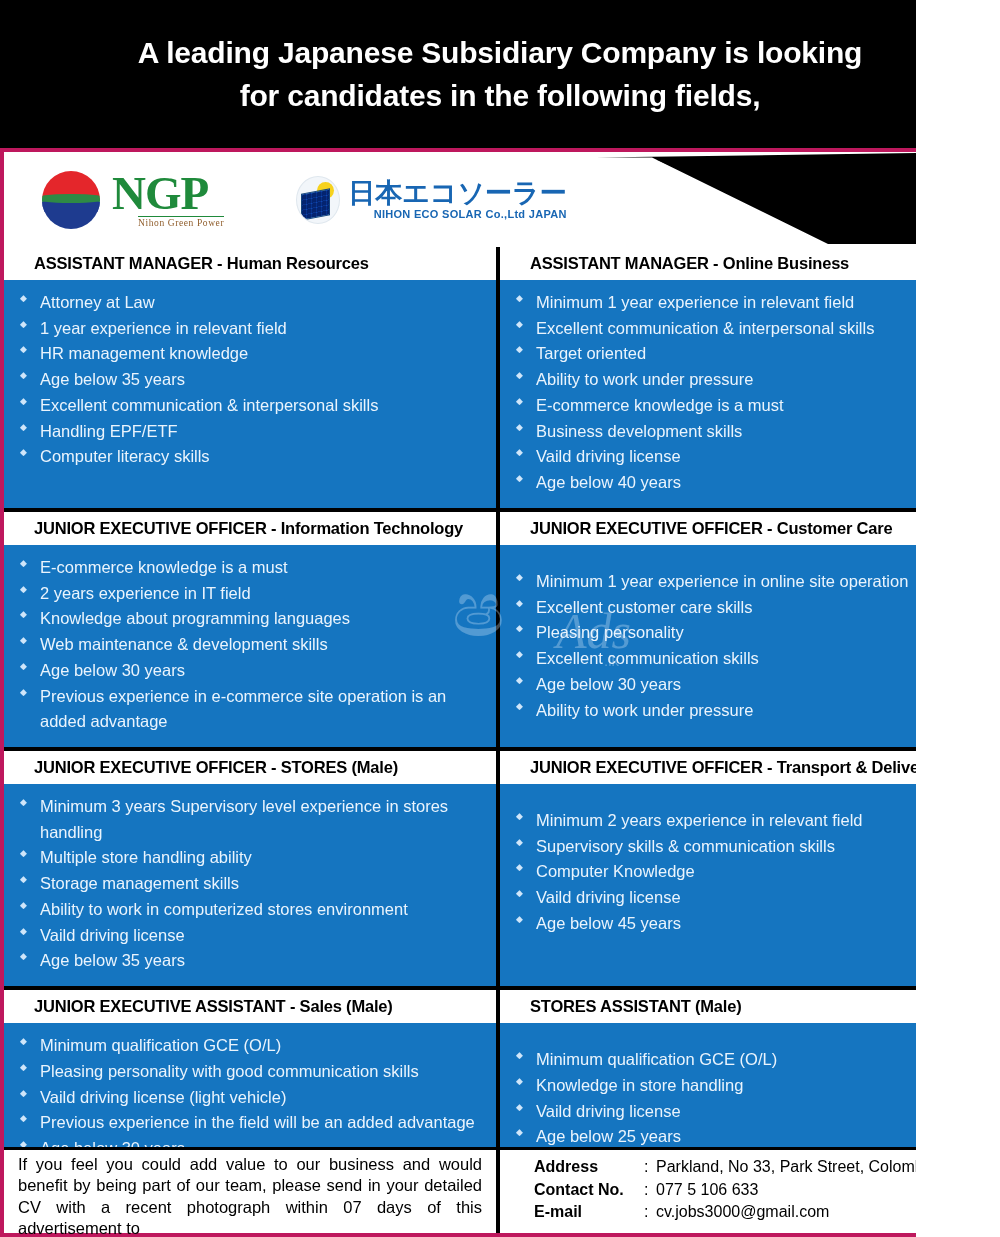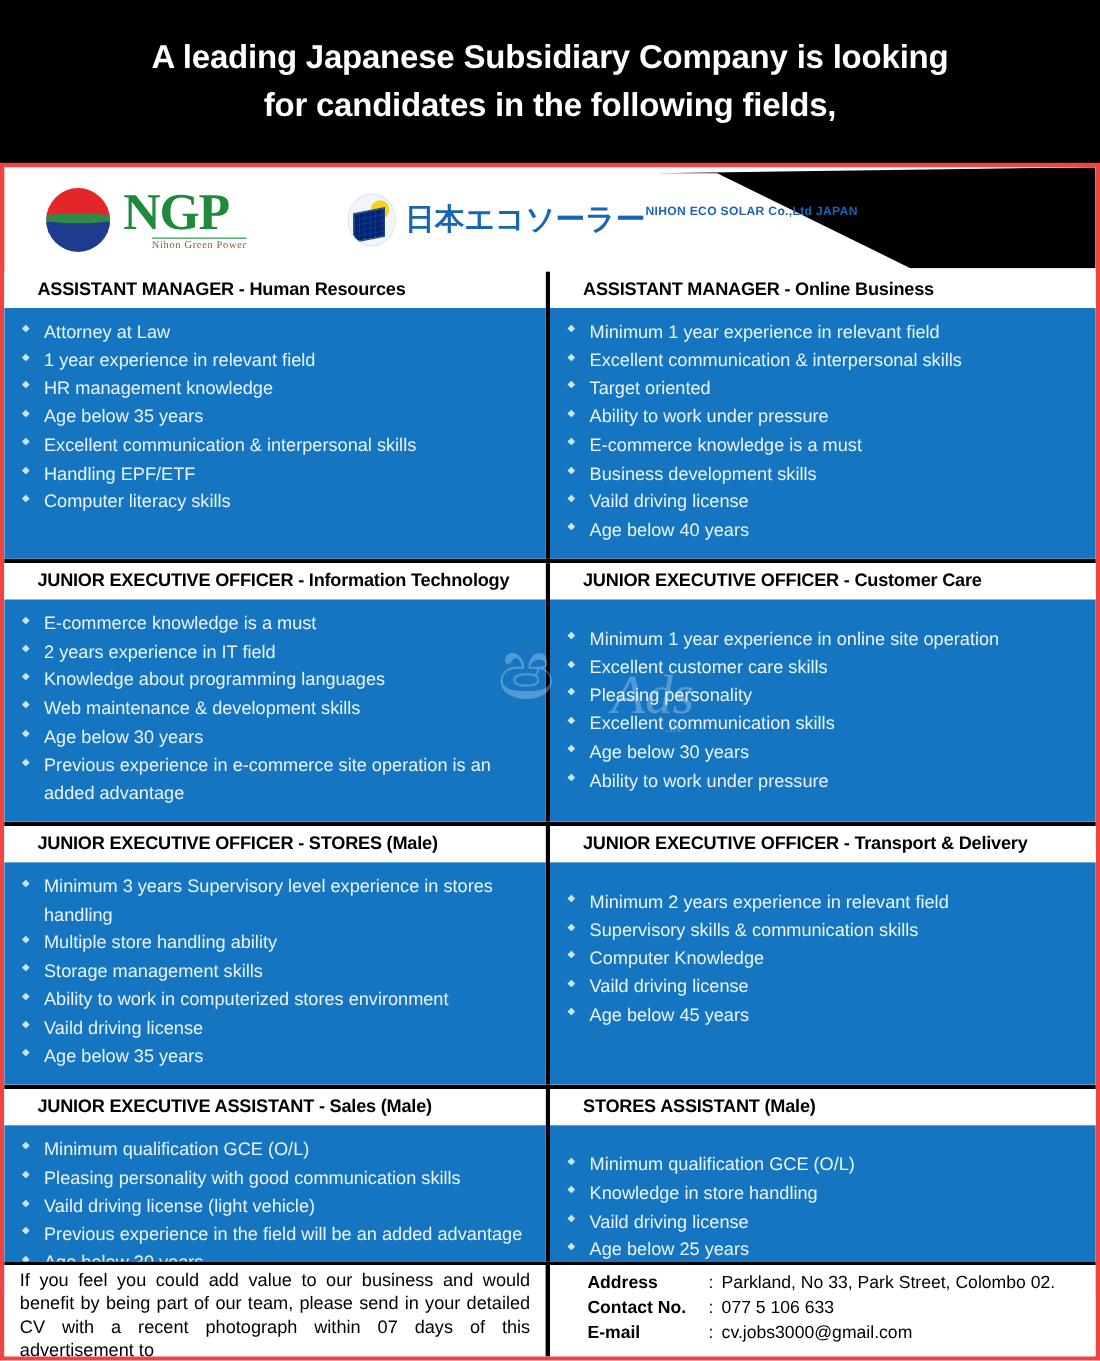--- a/index.html
+++ b/index.html
@@ -2,21 +2,21 @@
 <html><head>
 <meta charset="utf-8">
 <style>
   html,body{margin:0;padding:0;}
   body{
     width:1000px;height:1237px;
     background:#ffffff;
     font-family:"Liberation Sans","DejaVu Sans",sans-serif;
     overflow:hidden;
   }
-  .page{position:relative;width:1000px;height:1237px;background:#ef4444;overflow:hidden;}
+  .page{position:relative;width:916px;height:1237px;background:#be185d;overflow:hidden;}
 
   
   .banner{
     position:absolute;left:0;top:0;width:1000px;height:148px;
     background:#000;display:flex;flex-direction:column;
     align-items:center;justify-content:center;
   }
   .banner-line{
     color:#fff;font-weight:bold;font-size:30px;letter-spacing:-0.2px;
     line-height:1.45;white-space:nowrap;
@@ -38,21 +38,21 @@
   .wedge-inner{
     position:absolute;right:0;top:0;width:400px;height:92px;
     clip-path:polygon(100% 4%,100% 96%,60% 96%,16% 10%,2% 10%);
     -webkit-clip-path:polygon(100% 4%,100% 96%,60% 96%,16% 10%,2% 10%);
     background:#000;
   }
 
   
   .logos{
     position:absolute;left:0;top:0;width:680px;height:95px;
-    display:flex;align-items:center;gap:92px;padding-left:38px;box-sizing:border-box;
+    display:flex;align-items:center;gap:72px;padding-left:38px;box-sizing:border-box;
   }
   .ngp{display:flex;align-items:center;gap:2px;}
   .ngp-mark{
     position:relative;width:58px;height:58px;border-radius:50%;
     background:linear-gradient(#e4262b 0 46%,#2e8a45 46% 54%,#1e3b8f 54% 100%);
     overflow:hidden;
   }
   .ngp-mark::after{
     content:"";position:absolute;left:-12%;top:40%;width:124%;height:16%;
     background:#2e8a45;border-radius:50%;
@@ -81,21 +81,21 @@
     position:absolute;right:5px;top:5px;width:17px;height:17px;border-radius:50%;
     background:#f6d21e;
   }
   .nes-panel{
     position:absolute;left:4px;bottom:5px;width:27px;height:25px;
     background:repeating-linear-gradient(90deg,#1f5fa8 0 4px,#3f87d4 4px 5px),
                repeating-linear-gradient(0deg,#1f5fa8 0 4px,#3f87d4 4px 5px);
     background-blend-mode:multiply;
     transform:skewY(-11deg);border:1px solid #15457c;
   }
-  .nes-txt{display:flex;flex-direction:row;}
+  .nes-txt{display:flex;flex-direction:column;align-items:flex-end;}
   .nes-jp{
     font-size:27px;font-weight:bold;color:#1866b3;line-height:1.05;
     letter-spacing:0px;white-space:nowrap;
   }
   .nes-en{
     font-size:11px;font-weight:bold;color:#1866b3;letter-spacing:0.3px;
     white-space:nowrap;margin-top:1px;
   }
 
   

